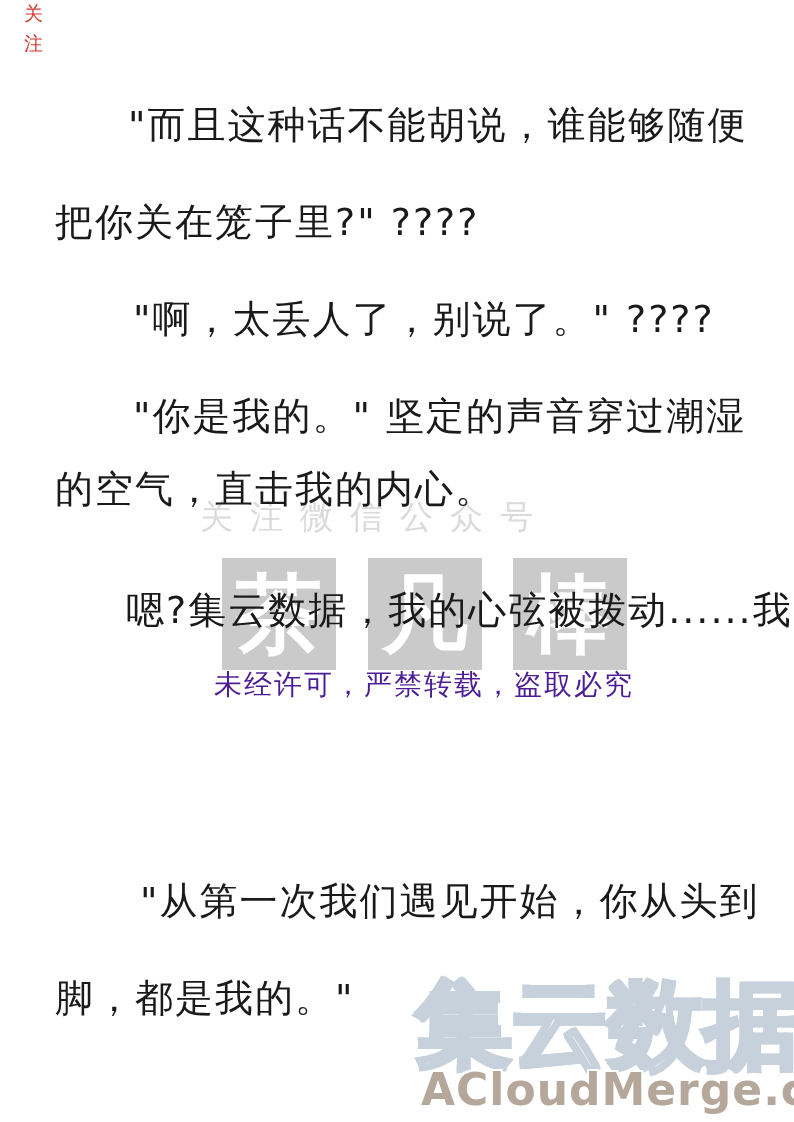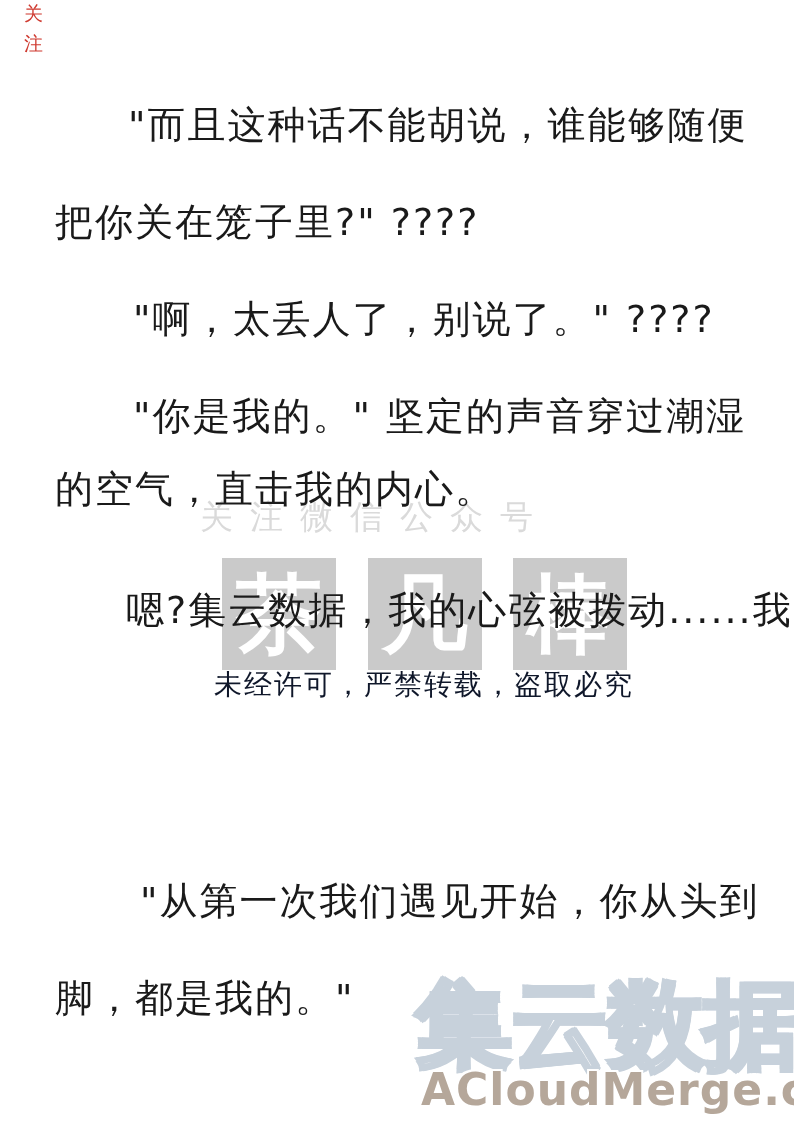--- a/index.html
+++ b/index.html
@@ -66,21 +66,21 @@
     line-height:1;
   }
   .wb0{left:222px;}
   .wb1{left:368px;}
   .wb2{left:513px;}
   .wm-caption{
     position:absolute;
     top:666px;left:214px;
     font-size:28px;
     letter-spacing:2px;
-    color:#0f172a;
+    color:#4c1d95;
     z-index:1;
     white-space:pre;
   }
   
   .brand-cn{
     position:absolute;
     top:962px;left:416px;
     font-size:96px;
     font-weight:bold;
     letter-spacing:0;

